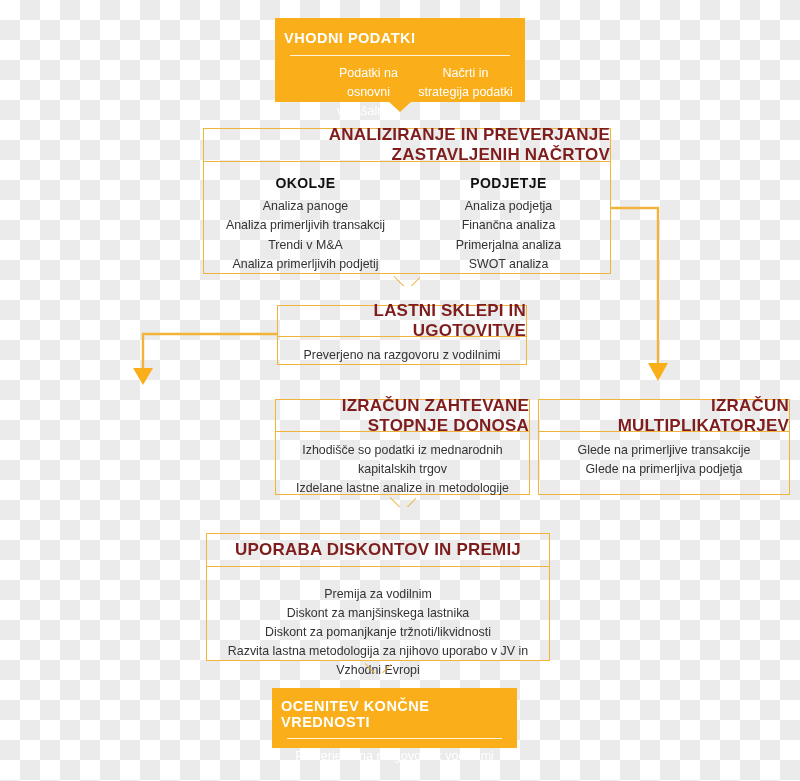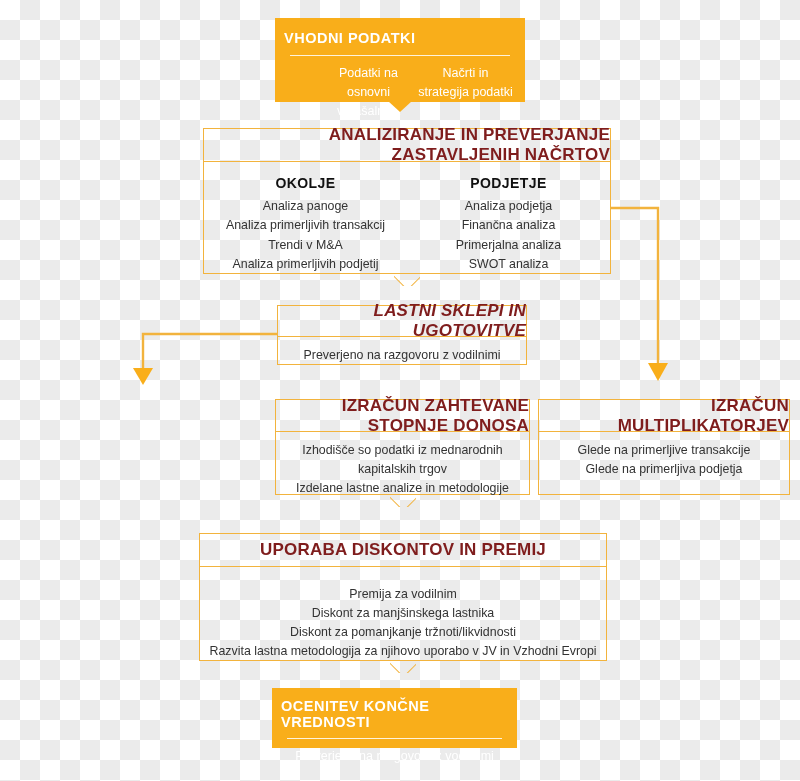--- a/index.html
+++ b/index.html
@@ -170,21 +170,21 @@
         <div>Analiza podjetja</div>
         <div>Finančna analiza</div>
         <div>Primerjalna analiza</div>
         <div>SWOT analiza</div>
       </div>
     </div>
     <div class="notch"></div>
   </div>
 
   <div class="box wbox" style="left:277px;top:305px;width:250px;height:60px;">
-    <div class="hdr" style="height:30px;font-style:italic;">LASTNI SKLEPI IN UGOTOVITVE</div>
+    <div class="hdr" style="height:30px;">LASTNI SKLEPI IN UGOTOVITVE</div>
     <div class="body">
       <div>Preverjeno na razgovoru z vodilnimi</div>
     </div>
   </div>
 
 
   <div class="box wbox" style="left:275px;top:399px;width:255px;height:96px;">
     <div class="hdr" style="height:31px;">IZRAČUN ZAHTEVANE STOPNJE DONOSA</div>
     <div class="body">
       <div>Izhodišče so podatki iz mednarodnih</div>
@@ -195,21 +195,21 @@
   </div>
 
   <div class="box wbox" style="left:538px;top:399px;width:252px;height:96px;">
     <div class="hdr" style="height:31px;">IZRAČUN MULTIPLIKATORJEV</div>
     <div class="body">
       <div>Glede na primerljive transakcije</div>
       <div>Glede na primerljiva podjetja</div>
     </div>
   </div>
 
-  <div class="box wbox" style="left:199px;top:533px;width:408px;height:128px;">
+  <div class="box wbox" style="left:206px;top:533px;width:344px;height:128px;">
     <div class="hdr" style="height:32px;">UPORABA DISKONTOV IN PREMIJ</div>
     <div class="body" style="padding-top:18px;">
       <div>Premija za vodilnim</div>
       <div>Diskont za manjšinskega lastnika</div>
       <div>Diskont za pomanjkanje tržnoti/likvidnosti</div>
       <div>Razvita lastna metodologija za njihovo uporabo v JV in Vzhodni Evropi</div>
     </div>
     <div class="notch"></div>
   </div>
 

